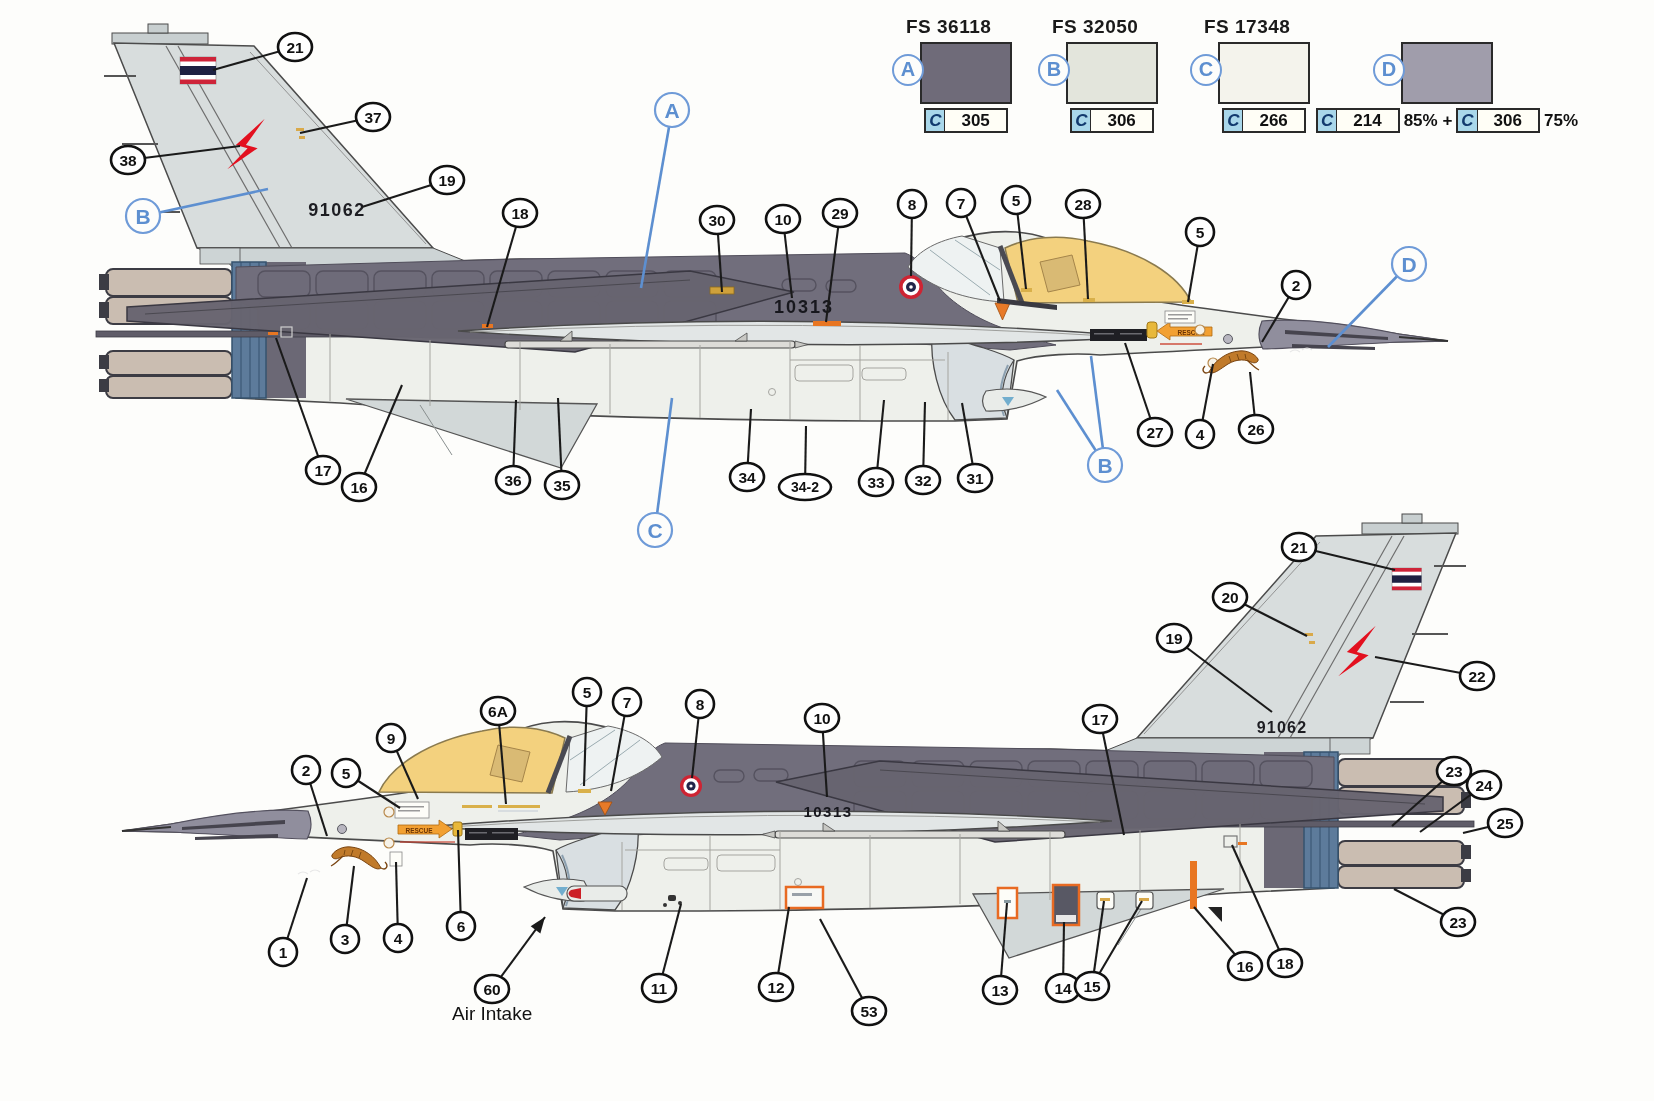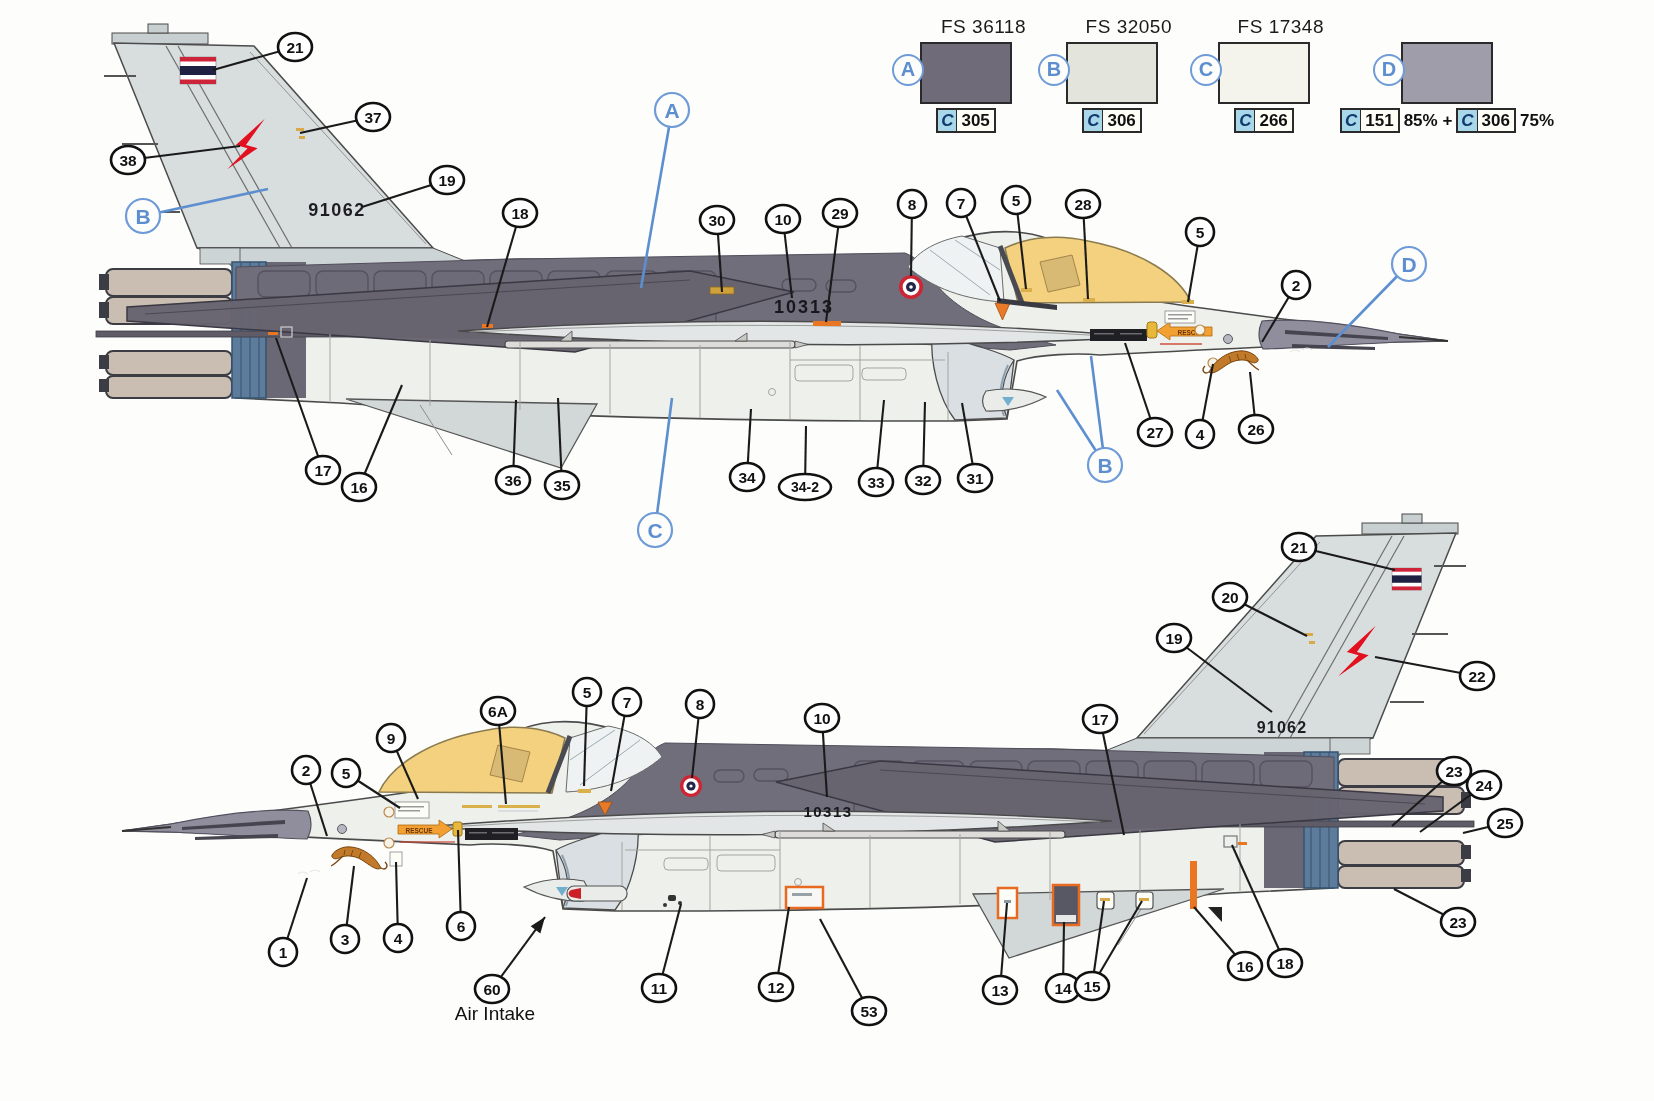--- a/index.html
+++ b/index.html
@@ -1,28 +1,28 @@
 <!DOCTYPE html>
 <html><head>
 <meta charset="utf-8">
 <style>
   html,body{margin:0;padding:0;background:#ffffff;}
   #canvas{position:relative;width:1654px;height:1101px;background:#fdfdfb;overflow:hidden;
           font-family:"Liberation Sans",sans-serif;}
   svg text{font-family:"Liberation Sans",sans-serif;}
   
   .chip{position:absolute;top:16px;width:120px;}
-  .chip .fs{font-size:19px;font-weight:normal;color:#1a1a1a;height:24px;text-align:right;white-space:nowrap;letter-spacing:0.5px;}
+  .chip .fs{font-size:19px;font-weight:bold;color:#1a1a1a;height:24px;text-align:left;white-space:nowrap;letter-spacing:0.5px;}
   .chip .swatch{width:88px;height:58px;border:2px solid #2a2a2a;margin:2px auto 4px auto;}
   .chip .letter{position:absolute;left:-14px;top:38px;width:28px;height:28px;border:2px solid #6f9bd8;border-radius:50%;
                 color:#5d8fd0;font-size:20px;font-weight:bold;text-align:center;line-height:27px;background:#fdfdfb;}
   .codes{display:flex;justify-content:center;align-items:center;gap:4px;font-size:17px;font-weight:bold;color:#111;white-space:nowrap;}
   .codebox{display:inline-flex;border:2px solid #2a2a2a;background:#fffef6;height:21px;align-items:stretch;}
   .codebox .b{background:#a9d7ea;color:#123a6e;padding:0 3px;font-style:italic;font-weight:bold;border-right:1.5px solid #2a2a2a;line-height:21px;}
-  .codebox .n{padding:0 4px;line-height:21px;}
+  .codebox .n{padding:0 16px;line-height:21px;}
   #air-intake{position:absolute;font-size:19px;color:#111;}
 </style>
 </head>
 <body>
 
 <div id="canvas">
 
   <div id="legend">
       <div class="chip" style="left: 906px;">
         <div class="letter">A</div>
@@ -57,21 +57,21 @@
           </span>
         </div>
       </div>
       <div class="chip" style="left: 1387px;">
         <div class="letter">D</div>
         <div class="fs"></div>
         <div class="swatch" style="background:#a09dab"></div>
         <div class="codes">
           <span class="codebox">
             <span class="b">C</span>
-            <span class="n">151</span>
+            <span class="n">214</span>
           </span>
           <span>85% +</span>
           <span class="codebox">
             <span class="b">C</span>
             <span class="n">306</span>
           </span>
           <span>75%</span>
         </div>
       </div>
     </div>
@@ -485,14 +485,14 @@
           <circle cx="655" cy="530" r="17" fill="#fdfdfb" stroke="#6f9bd8" stroke-width="2.2"></circle>
           <text x="655" y="530" text-anchor="middle" dy="0.36em" font-size="21" font-weight="bold" fill="#5d8fd0">C</text>
           <circle cx="1105" cy="465" r="17" fill="#fdfdfb" stroke="#6f9bd8" stroke-width="2.2"></circle>
           <text x="1105" y="465" text-anchor="middle" dy="0.36em" font-size="21" font-weight="bold" fill="#5d8fd0">B</text>
           <circle cx="1409" cy="264" r="17" fill="#fdfdfb" stroke="#6f9bd8" stroke-width="2.2"></circle>
           <text x="1409" y="264" text-anchor="middle" dy="0.36em" font-size="21" font-weight="bold" fill="#5d8fd0">D</text>
         </g>
       </g>
   </svg>
 
-  <div id="air-intake" style="left:430px;top:1003px;width:130px;text-align:center;">Air Intake</div>
+  <div id="air-intake" style="left:452px;top:1003px;width:130px;">Air Intake</div>
 </div>
 
 </body></html>

